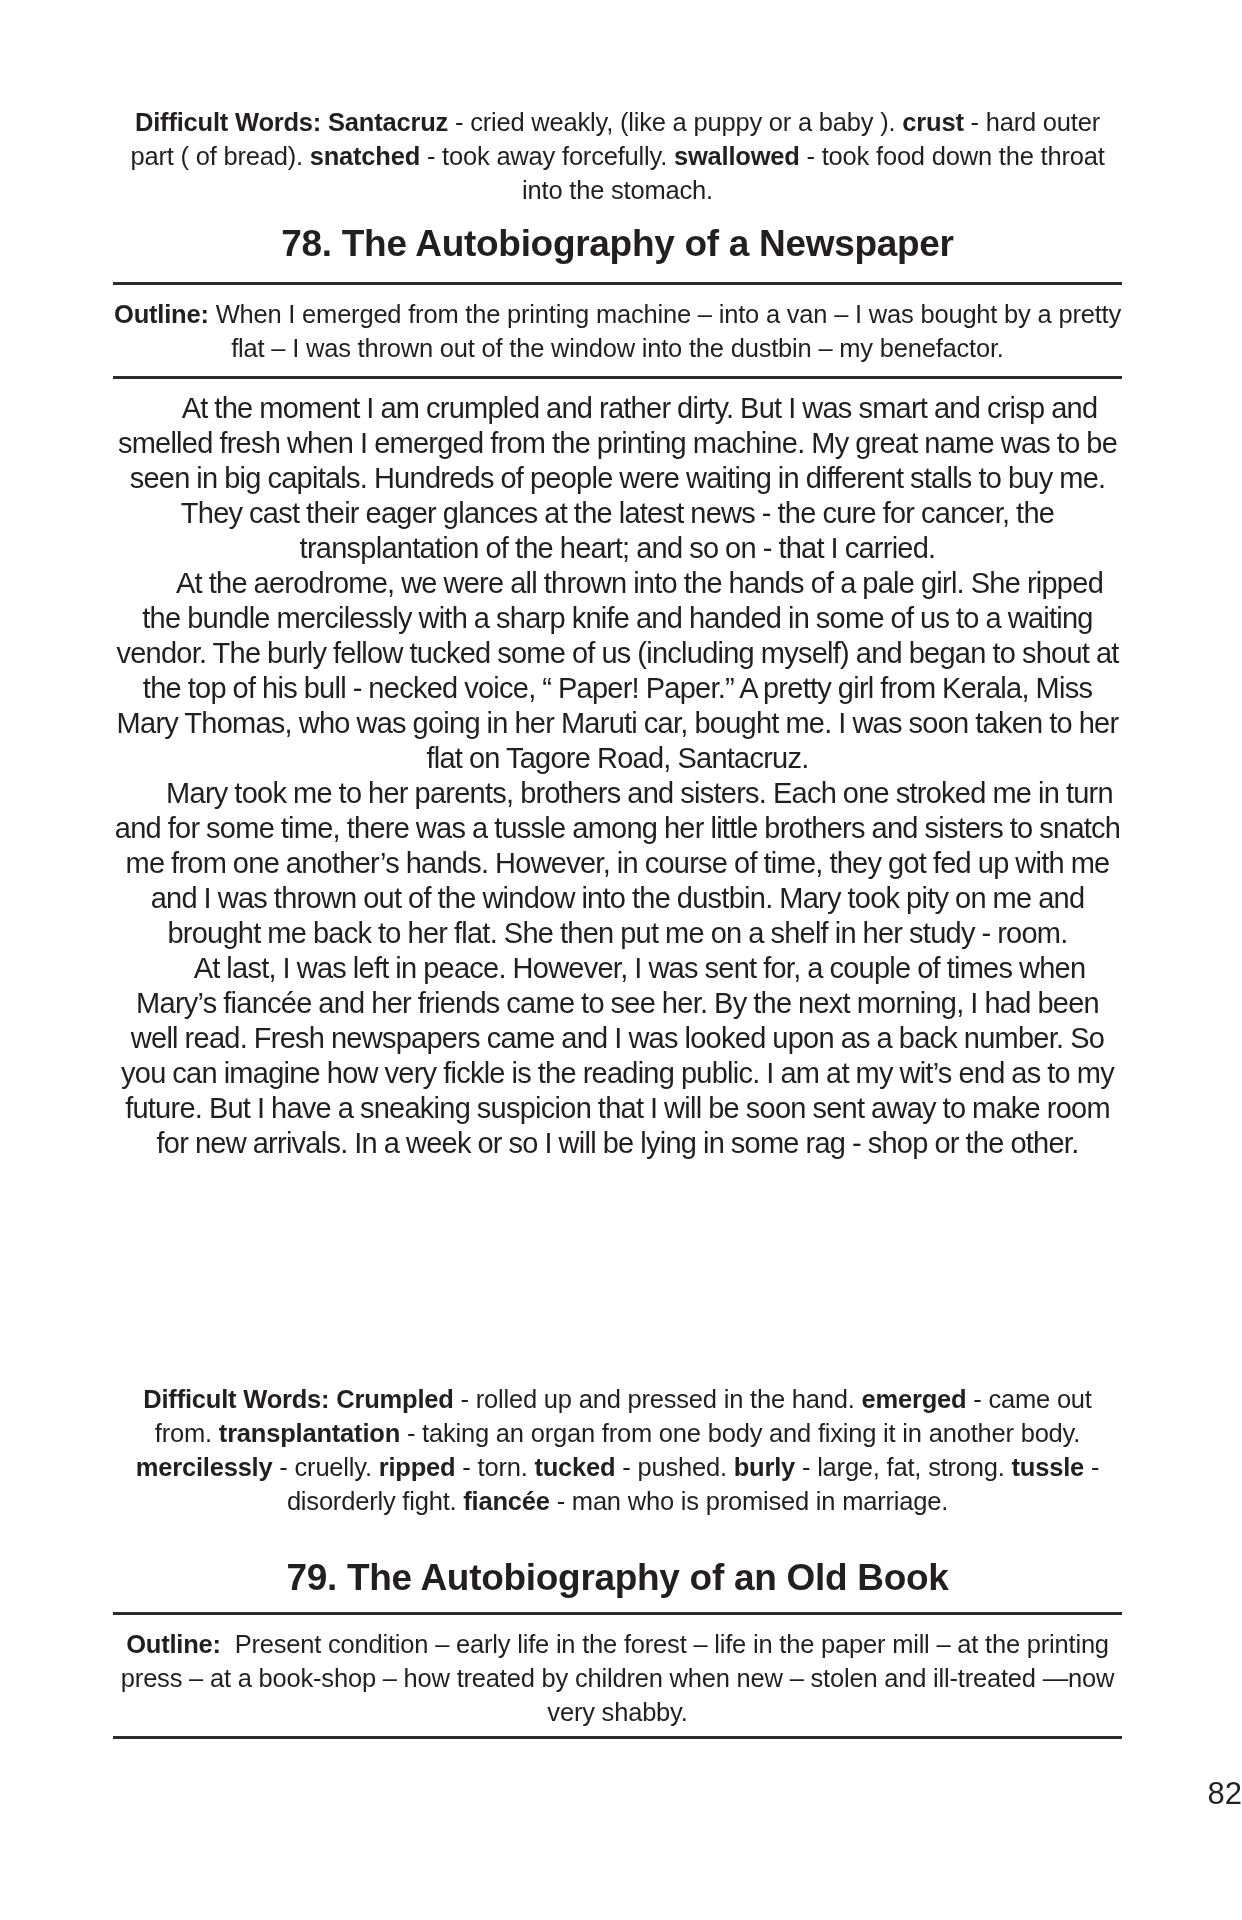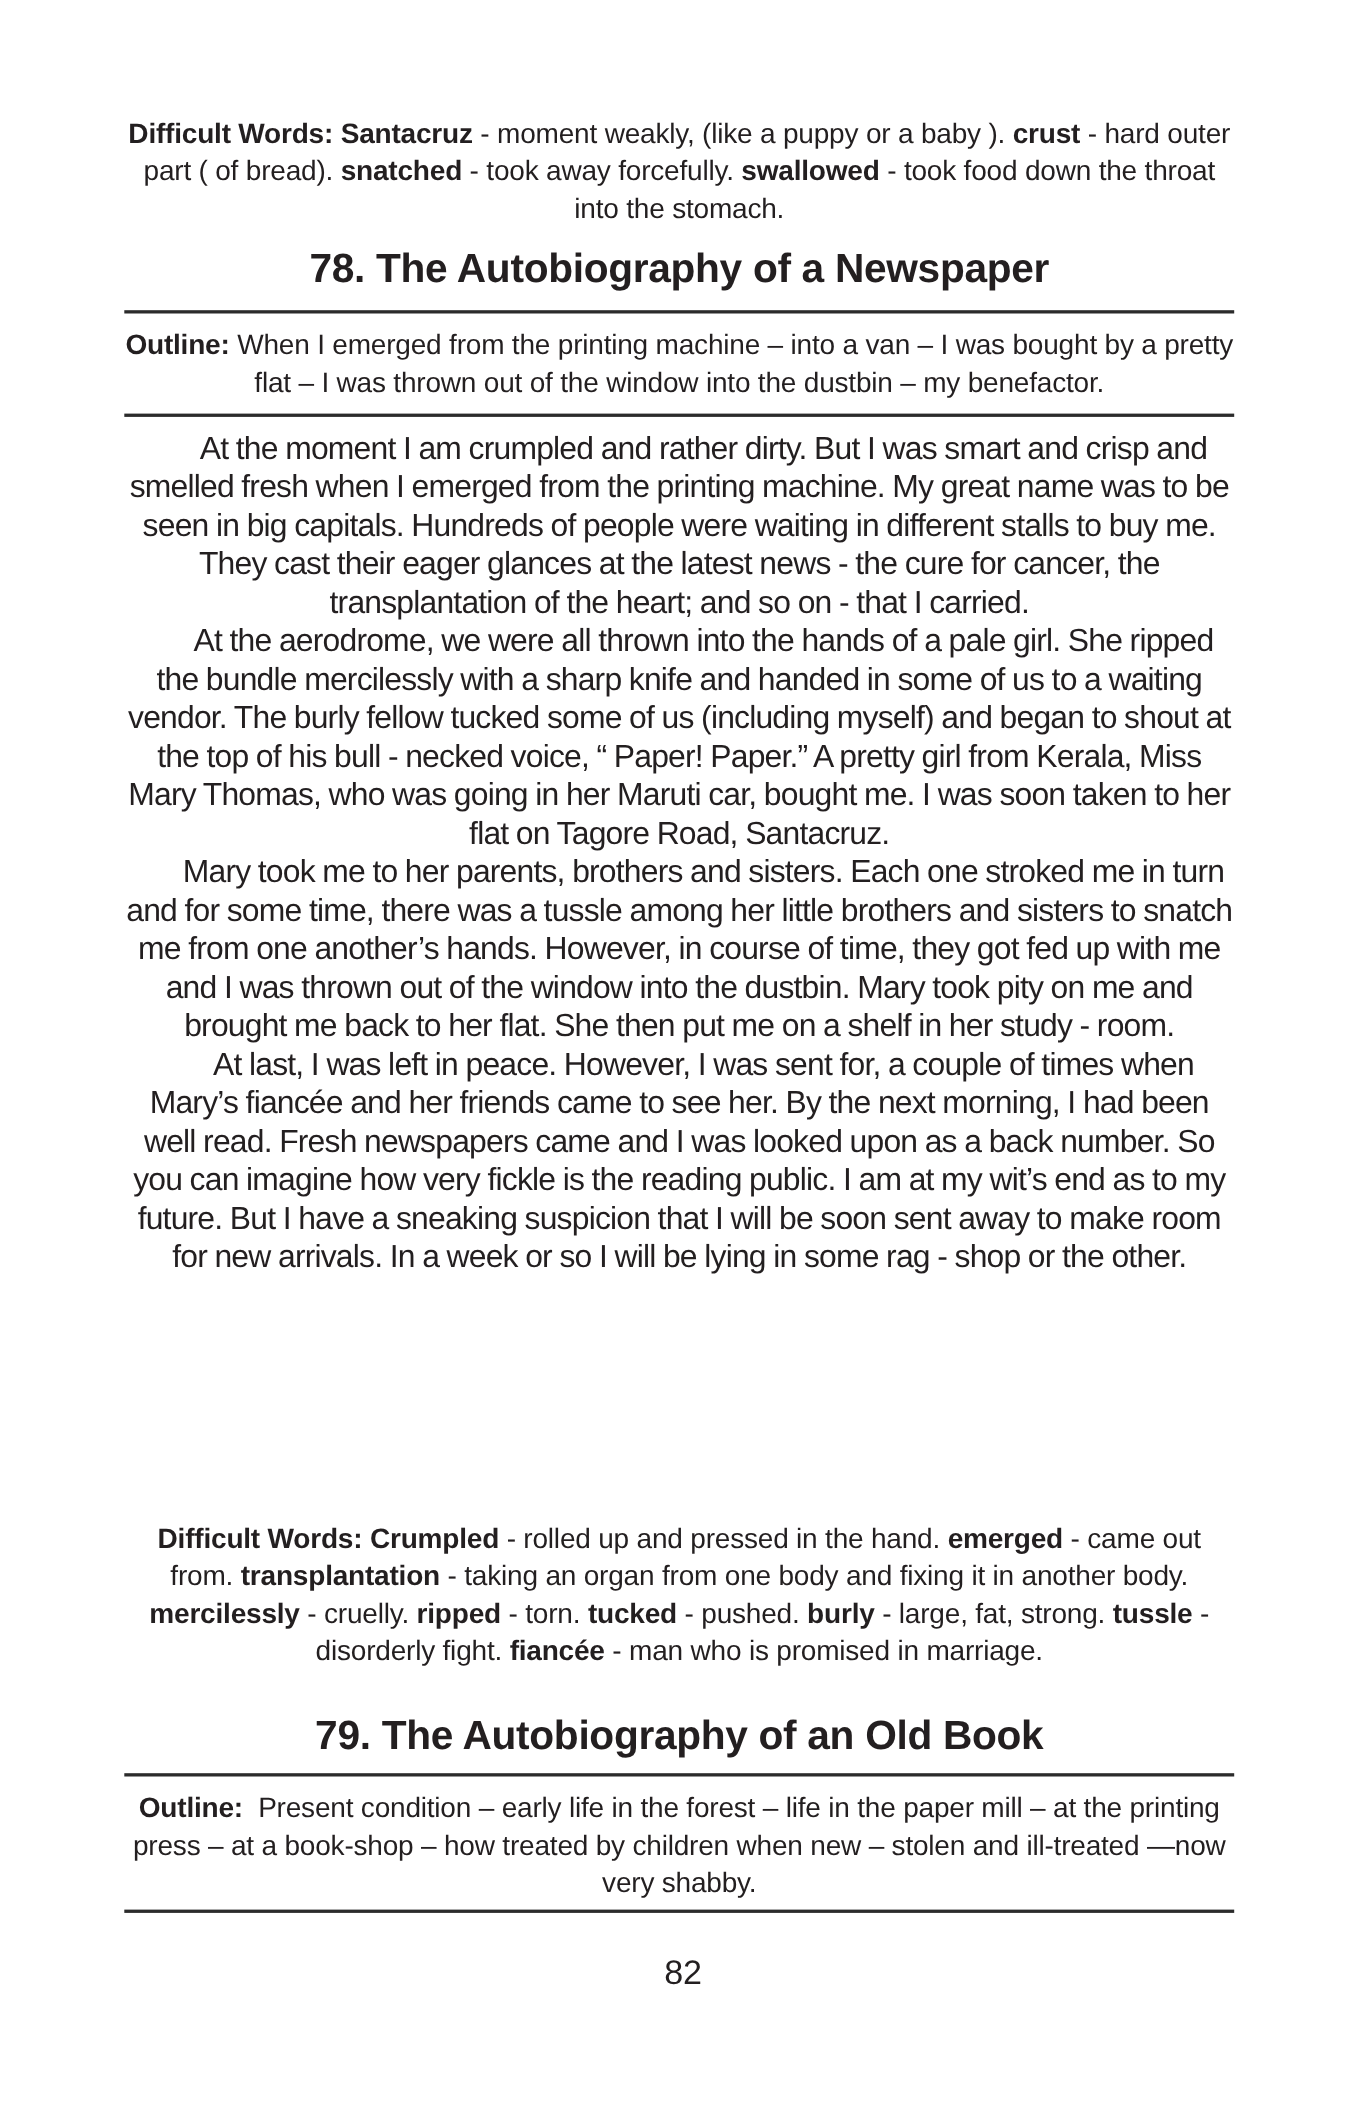--- a/index.html
+++ b/index.html
@@ -5,30 +5,30 @@
   html, body { margin: 0; padding: 0; background: #ffffff; }
   body { width: 1242px; height: 1920px; position: relative; overflow: hidden; color: #231f20; font-family: "Liberation Sans", sans-serif; }
   .page { position: absolute; left: 113px; width: 1009px; top: 0; }
   .small { font-size: 25.5px; line-height: 34px; text-align: justify; letter-spacing: -0.2px; }
   .small b { font-weight: bold; }
   .body { font-size: 29px; line-height: 35px; text-align: justify; letter-spacing: -0.75px; word-spacing: -0.5px; }
   .body p { margin: 0; text-indent: 44px; }
   .heading { font-size: 37px; font-weight: bold; text-align: center; line-height: 44px; letter-spacing: -0.3px; margin: 0; }
   .rule { height: 3px; background: #2b2b2b; width: 100%; }
   .abs { position: absolute; left: 0; width: 100%; text-align: center; }
-  .pagenum { position: absolute; left: 0; width: 1242px; text-align: center; font-size: 31px; top: 1776px; font-family: "Liberation Sans", sans-serif; }
+  .pagenum { position: absolute; left: 0; width: 1242px; text-align: right; font-size: 31px; top: 1776px; font-family: "Liberation Sans", sans-serif; }
 </style>
 </head>
 <body>
 
 <div class="page">
 
   <div class="abs small" style="top:105px;">
     <b>Difficult Words:</b>
-    <b>Santacruz</b><span> - moment weakly, (like a puppy or a baby ). </span><b>crust</b><span> - hard outer part ( of bread). </span><b>snatched</b><span> - took away forcefully. </span><b>swallowed</b><span> - took food down the throat into the stomach.</span>
+    <b>Santacruz</b><span> - cried weakly, (like a puppy or a baby ). </span><b>crust</b><span> - hard outer part ( of bread). </span><b>snatched</b><span> - took away forcefully. </span><b>swallowed</b><span> - took food down the throat into the stomach.</span>
   </div>
 
   <h2 class="abs heading" style="top:222px;">78. The Autobiography of a Newspaper</h2>
   <div class="abs rule" style="top:282px;"></div>
 
   <div class="abs small" style="top:297px;">
     <b>Outline:</b><span> When I emerged from the printing machine – into a van – I was bought by a pretty flat – I was thrown out of the window into the dustbin – my benefactor.</span>
   </div>
   <div class="abs rule" style="top:376px;"></div>
 

